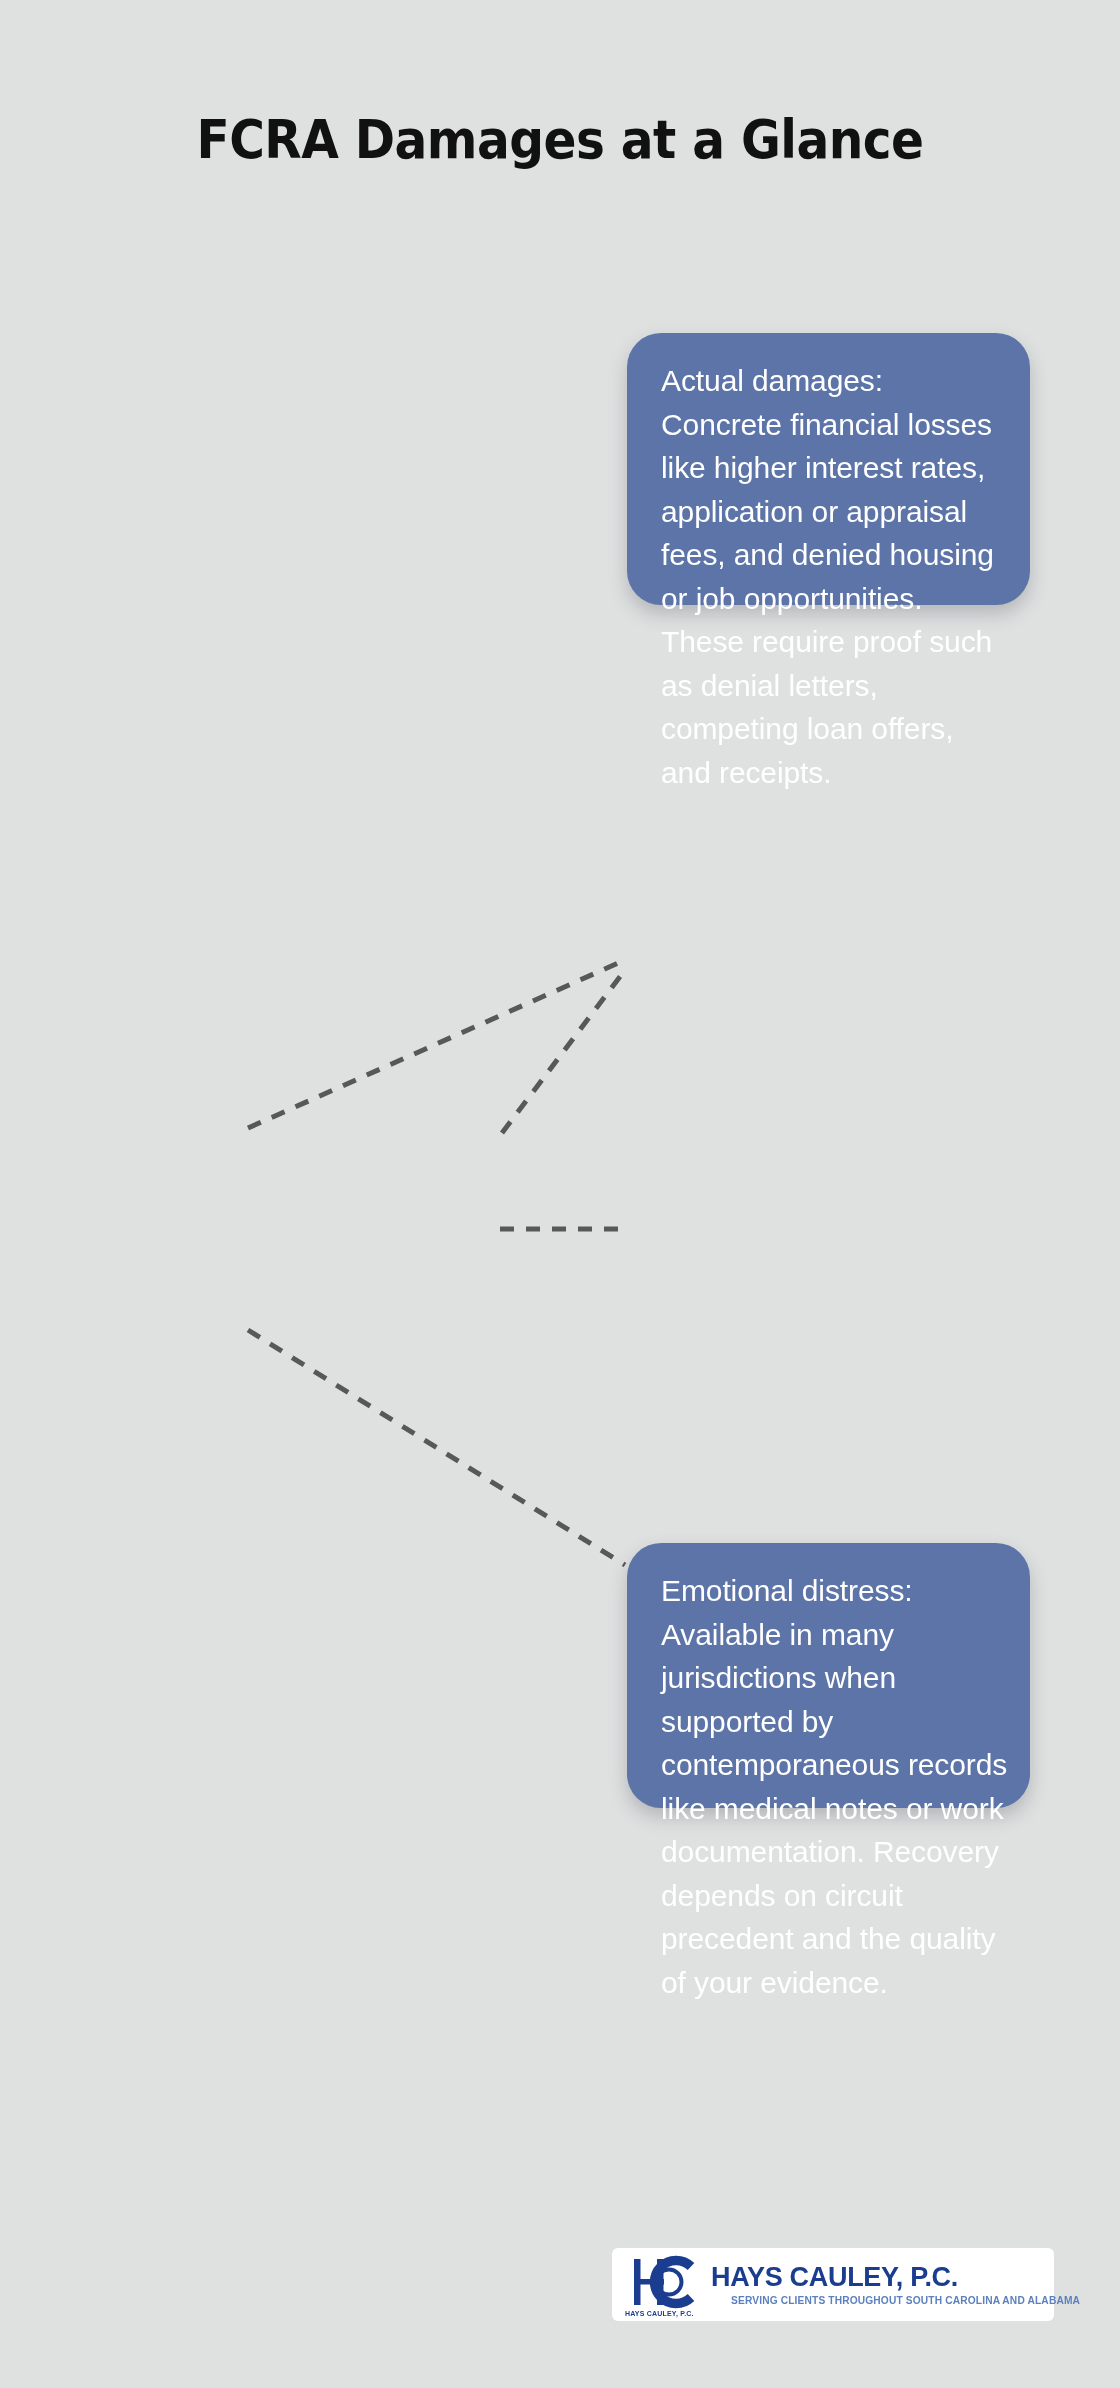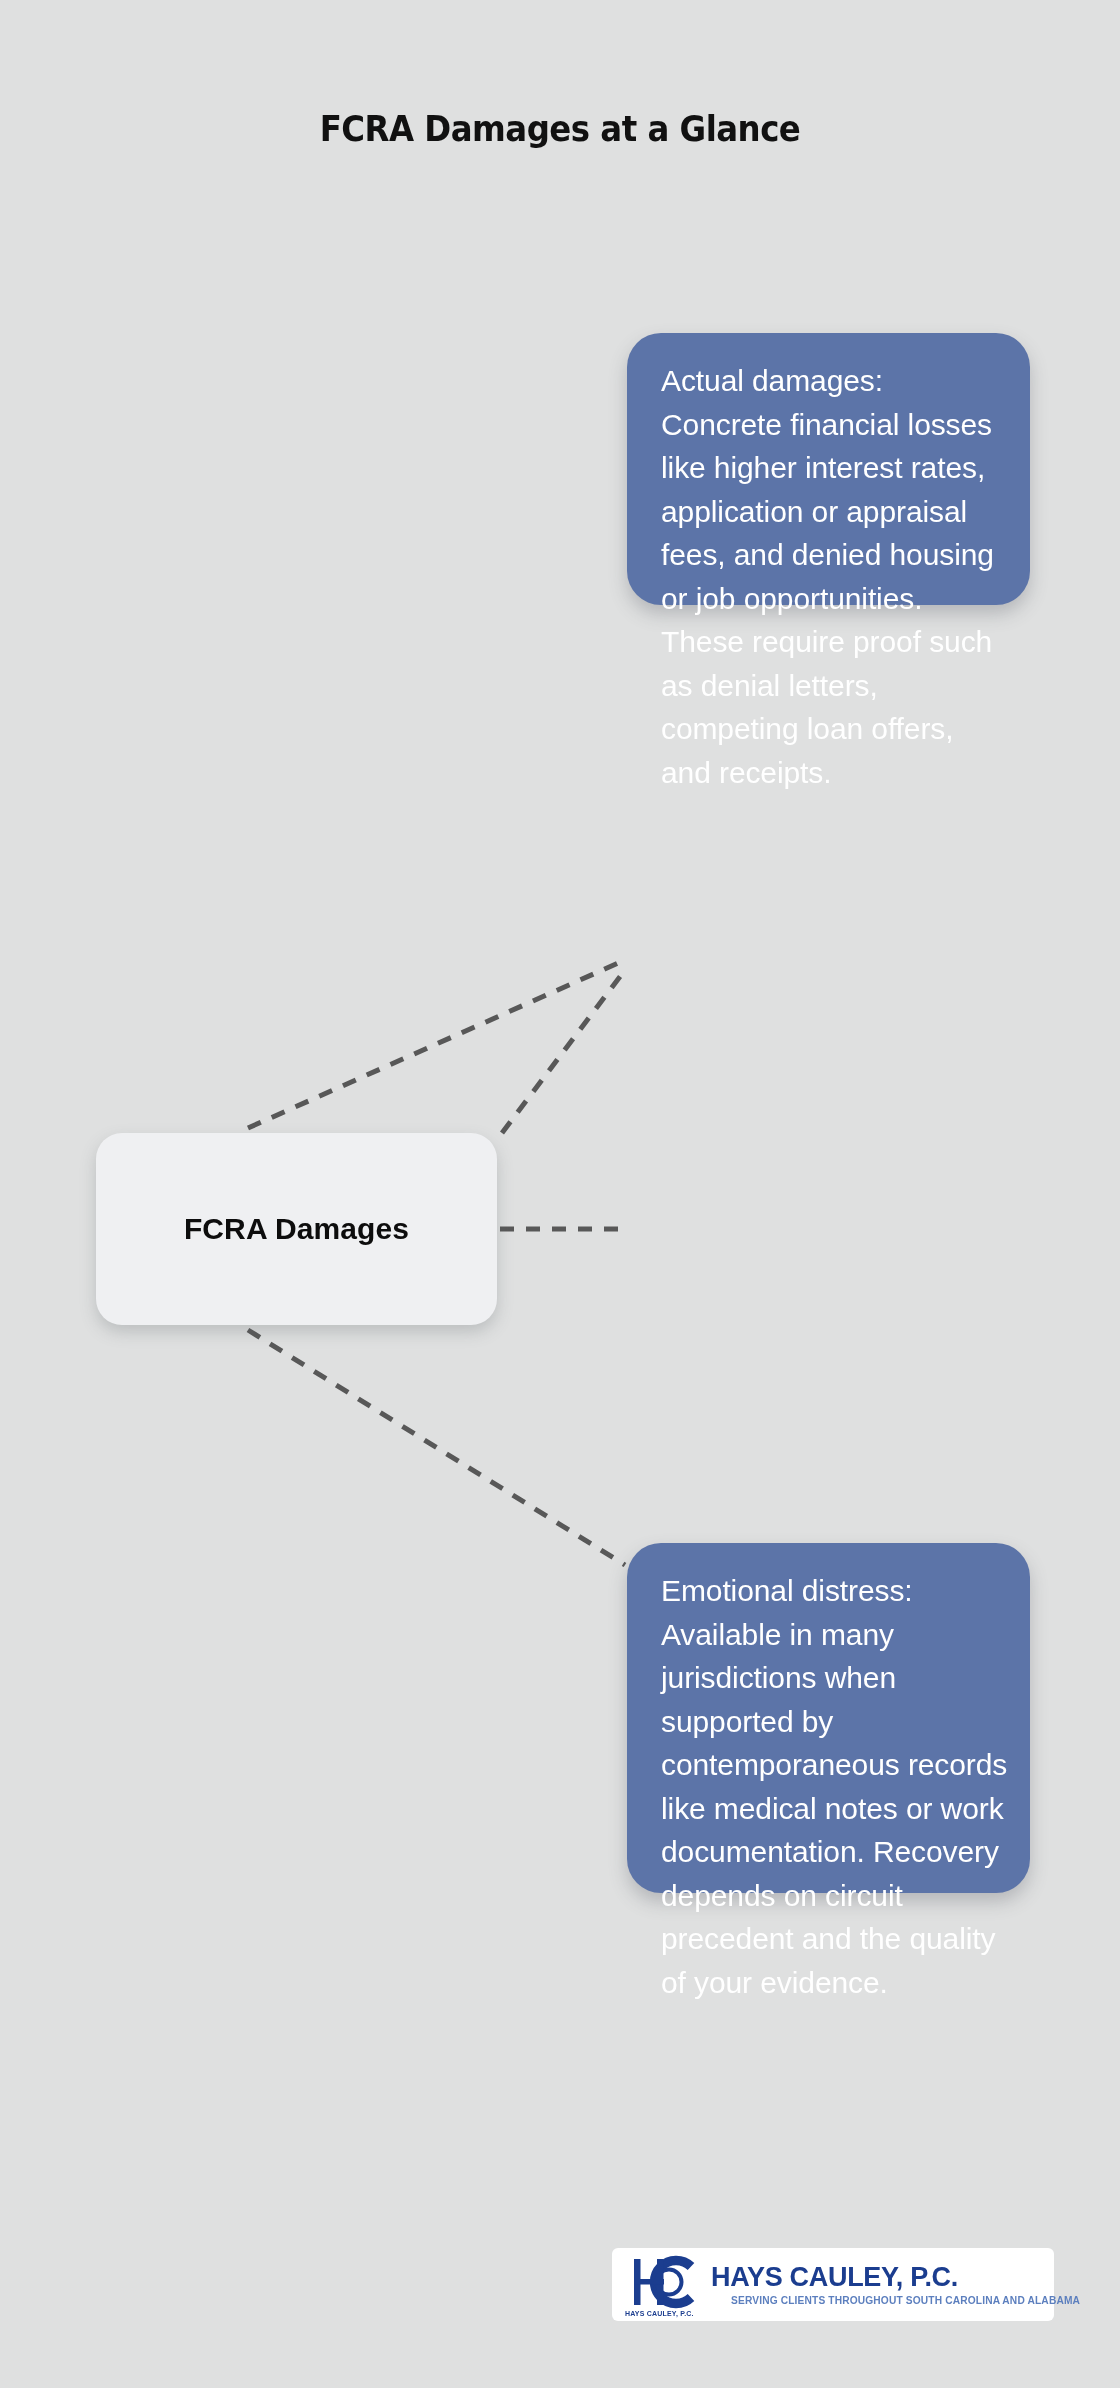--- a/index.html
+++ b/index.html
@@ -15,21 +15,21 @@
     overflow: hidden;
   }
 
   
   #page-title {
     position: absolute;
     left: 0;
     top: 108px;
     width: 1120px;
     text-align: center;
-    font-size: 36px;
+    font-size: 54px;
     font-weight: 700;
     letter-spacing: -0.5px;
     color: #111111;
     font-family: "DejaVu Sans Condensed", "Liberation Sans", sans-serif;
     font-stretch: condensed;
   }
 
   
   #diagram {
     position: absolute;
@@ -83,21 +83,21 @@
   }
   .branch-card .card-text {
     color: #ffffff;
     font-size: 30px;
     line-height: 43.5px;
     letter-spacing: -0.1px;
     display: block;
   }
   #card-0 { top: 333px;  height: 272px; }
   #card-1 { top: 985px;  height: 293px; }
-  #card-2 { top: 1543px; height: 350px; }
+  #card-2 { top: 1543px; height: 265px; }
 
   
   #logo-panel {
     position: absolute;
     left: 612px;
     top: 2248px;
     width: 442px;
     height: 73px;
     background: #ffffff;
     display: flex;
@@ -154,23 +154,20 @@
 
 <div id="diagram">
 
   <svg id="connector-layer" viewBox="0 0 1120 2388" width="1120" height="2388" aria-hidden="true">
     <line x1="502" y1="1133" x2="625" y2="970" stroke="#585858" stroke-width="5" stroke-dasharray="14 12" stroke-linecap="butt" transform="translate(0,0)"></line>
     <line x1="248" y1="1128" x2="625" y2="960" stroke="#585858" stroke-width="5" stroke-dasharray="14 12"></line>
     <line x1="500" y1="1229" x2="625" y2="1229" stroke="#585858" stroke-width="5" stroke-dasharray="14 12"></line>
     <line x1="248" y1="1330" x2="625" y2="1565" stroke="#585858" stroke-width="5" stroke-dasharray="14 12"></line>
   </svg>
 
-  <div id="center-node">
-    <span class="node-label">FCRA Damages</span>
-  </div>
 
   <div class="branch-card" id="card-0">
     <span class="card-text">Actual damages: Concrete financial losses like higher interest rates, application or appraisal fees, and denied housing or job opportunities. These require proof such as denial letters, competing loan offers, and receipts.</span>
   </div>
 
 
   <div class="branch-card" id="card-2">
     <span class="card-text">Emotional distress: Available in many jurisdictions when supported by contemporaneous records like medical notes or work documentation. Recovery depends on circuit precedent and the quality of your evidence.</span>
   </div>
 

